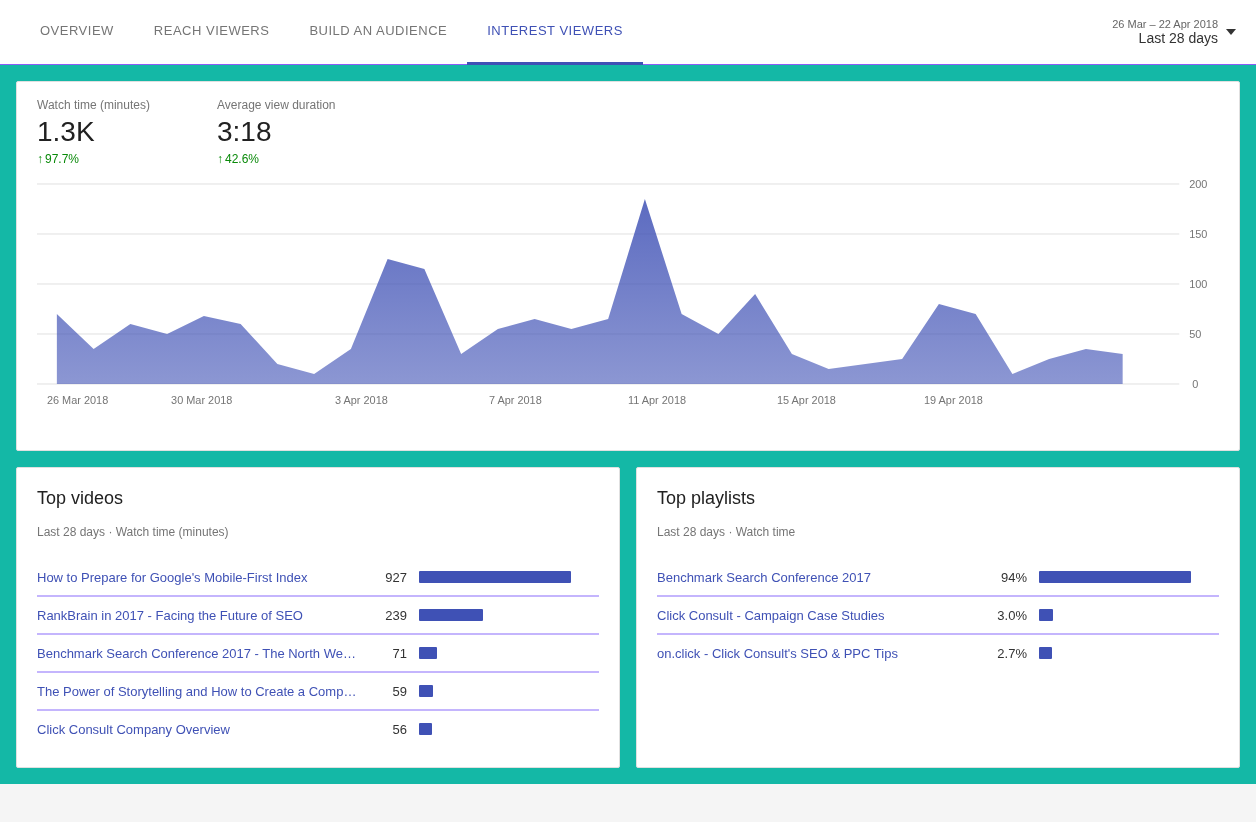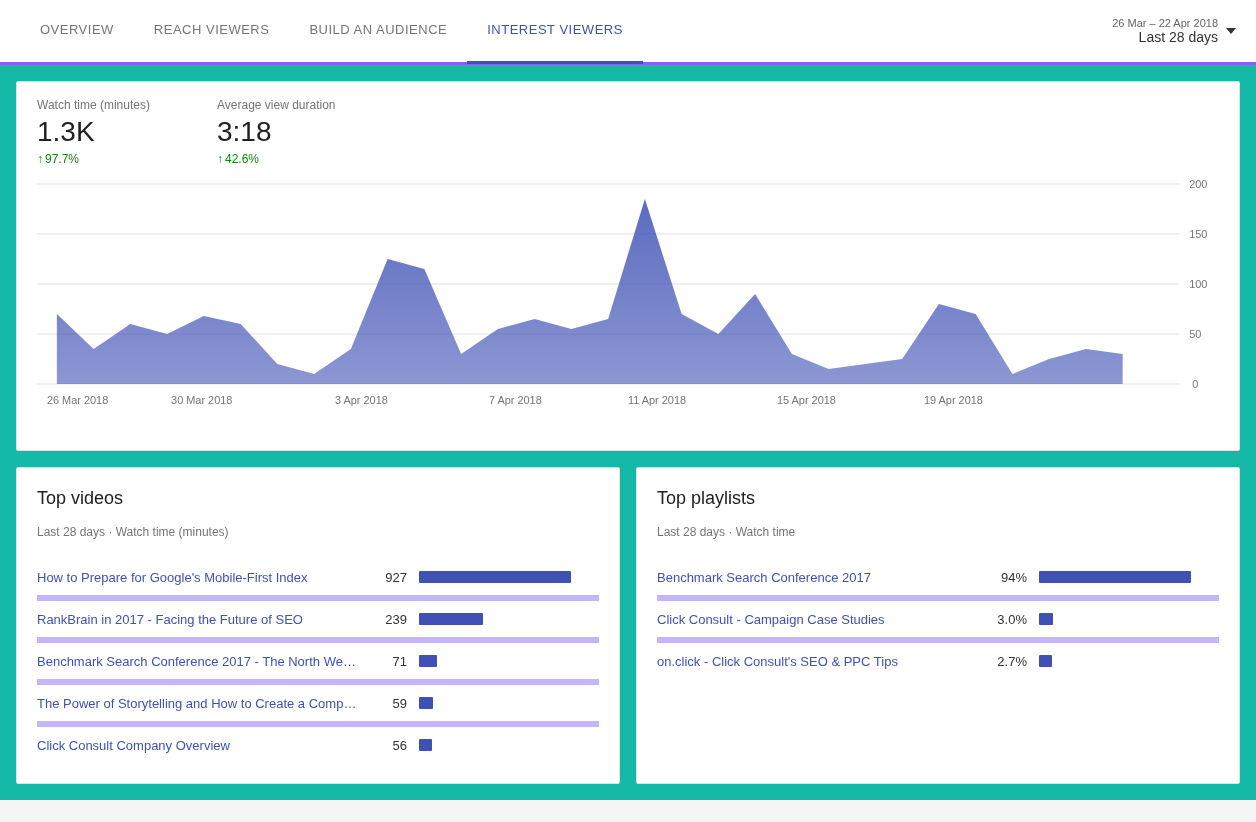--- a/index.html
+++ b/index.html
@@ -1,20 +1,20 @@
 <!DOCTYPE html>
 <html><head>
   <meta charset="utf-8">
   <style>
     * { box-sizing: border-box; margin: 0; padding: 0; }
     body { font-family: Arial, sans-serif; background: #f5f5f5; color: #333; font-size: 13px; }
 
     .tab-bar {
       background: #fff;
-      border-bottom: 3px solid #8b5cf6;
+      border-bottom: 1px solid #8b5cf6;
       display: flex;
       align-items: center;
       padding: 0 20px;
       height: 65px;
       position: relative;
     }
     .tab-bar .date-range {
       margin-left: auto;
       text-align: right;
       display: flex;
@@ -107,21 +107,21 @@
     .panel-subtitle {
       font-size: 12px;
       color: #757575;
       margin-bottom: 20px;
     }
 
     .table-row {
       display: flex;
       align-items: center;
       padding: 10px 0;
-      border-bottom: 6px solid #c4b5fd;
+      border-bottom: 2px solid #c4b5fd;
     }
     .table-row:last-child { border-bottom: none; }
 
     .row-label {
       flex: 1;
       font-size: 13px;
       color: #3f51b5;
       cursor: pointer;
       white-space: nowrap;
       overflow: hidden;

